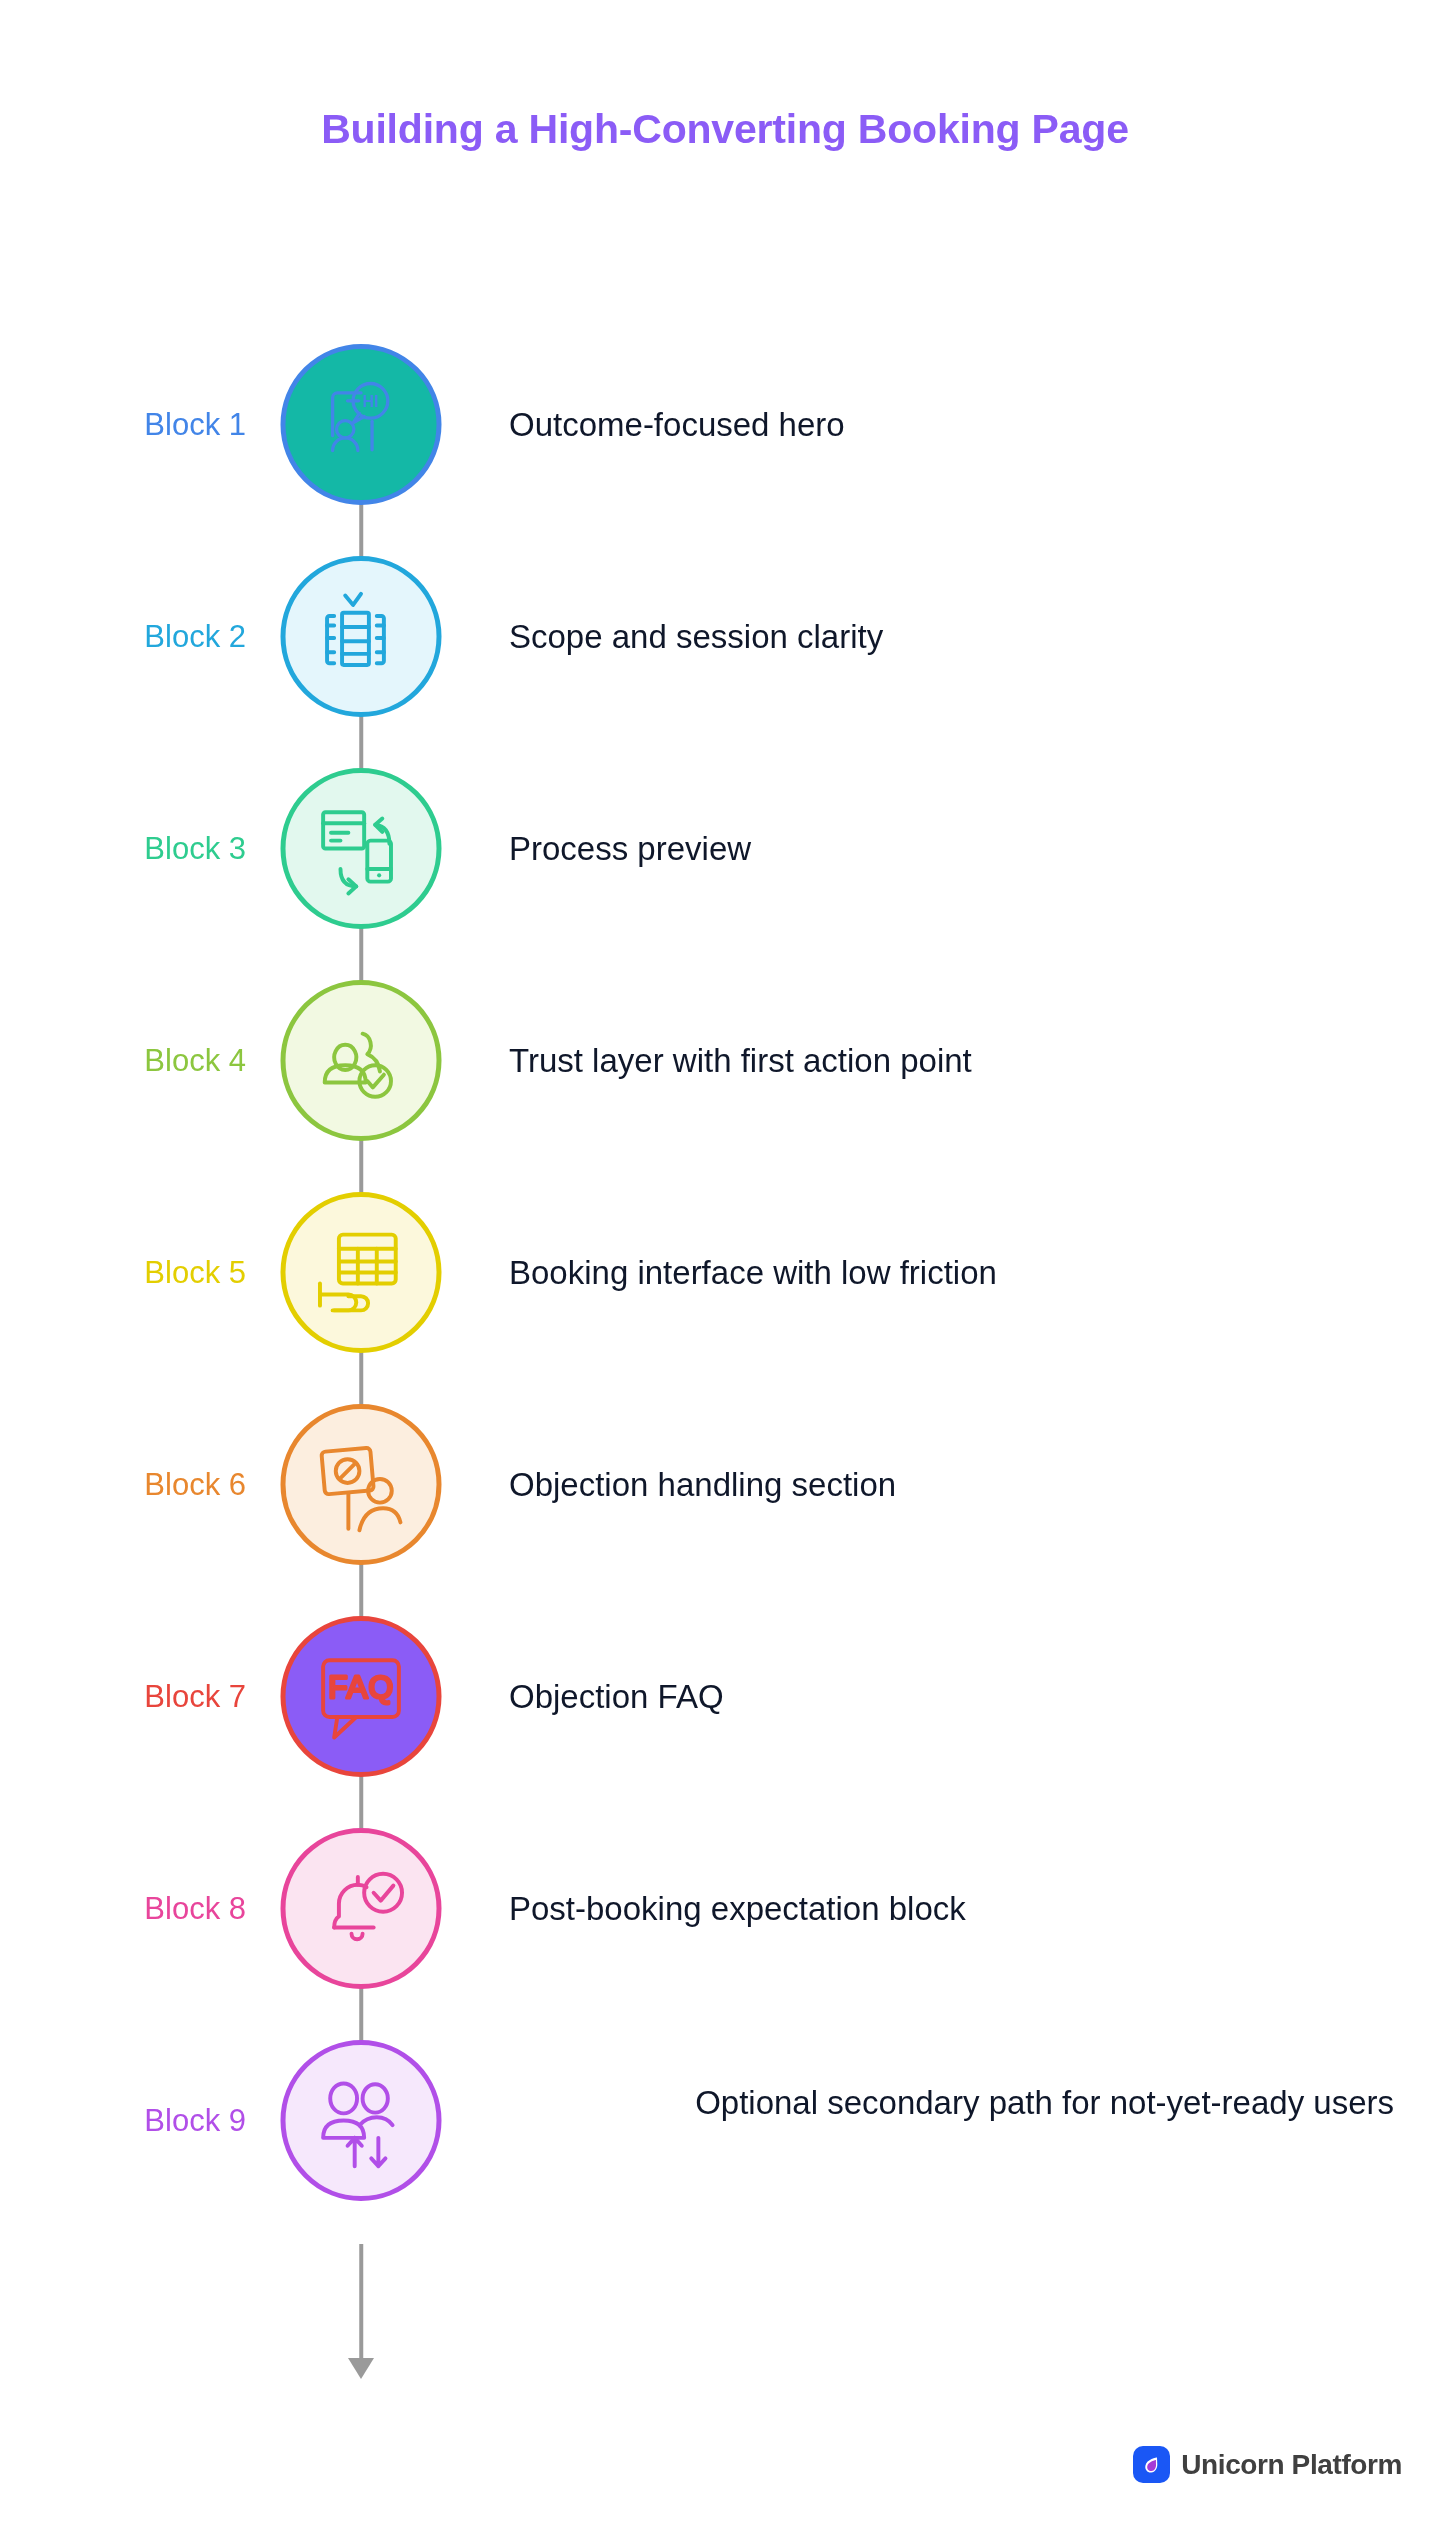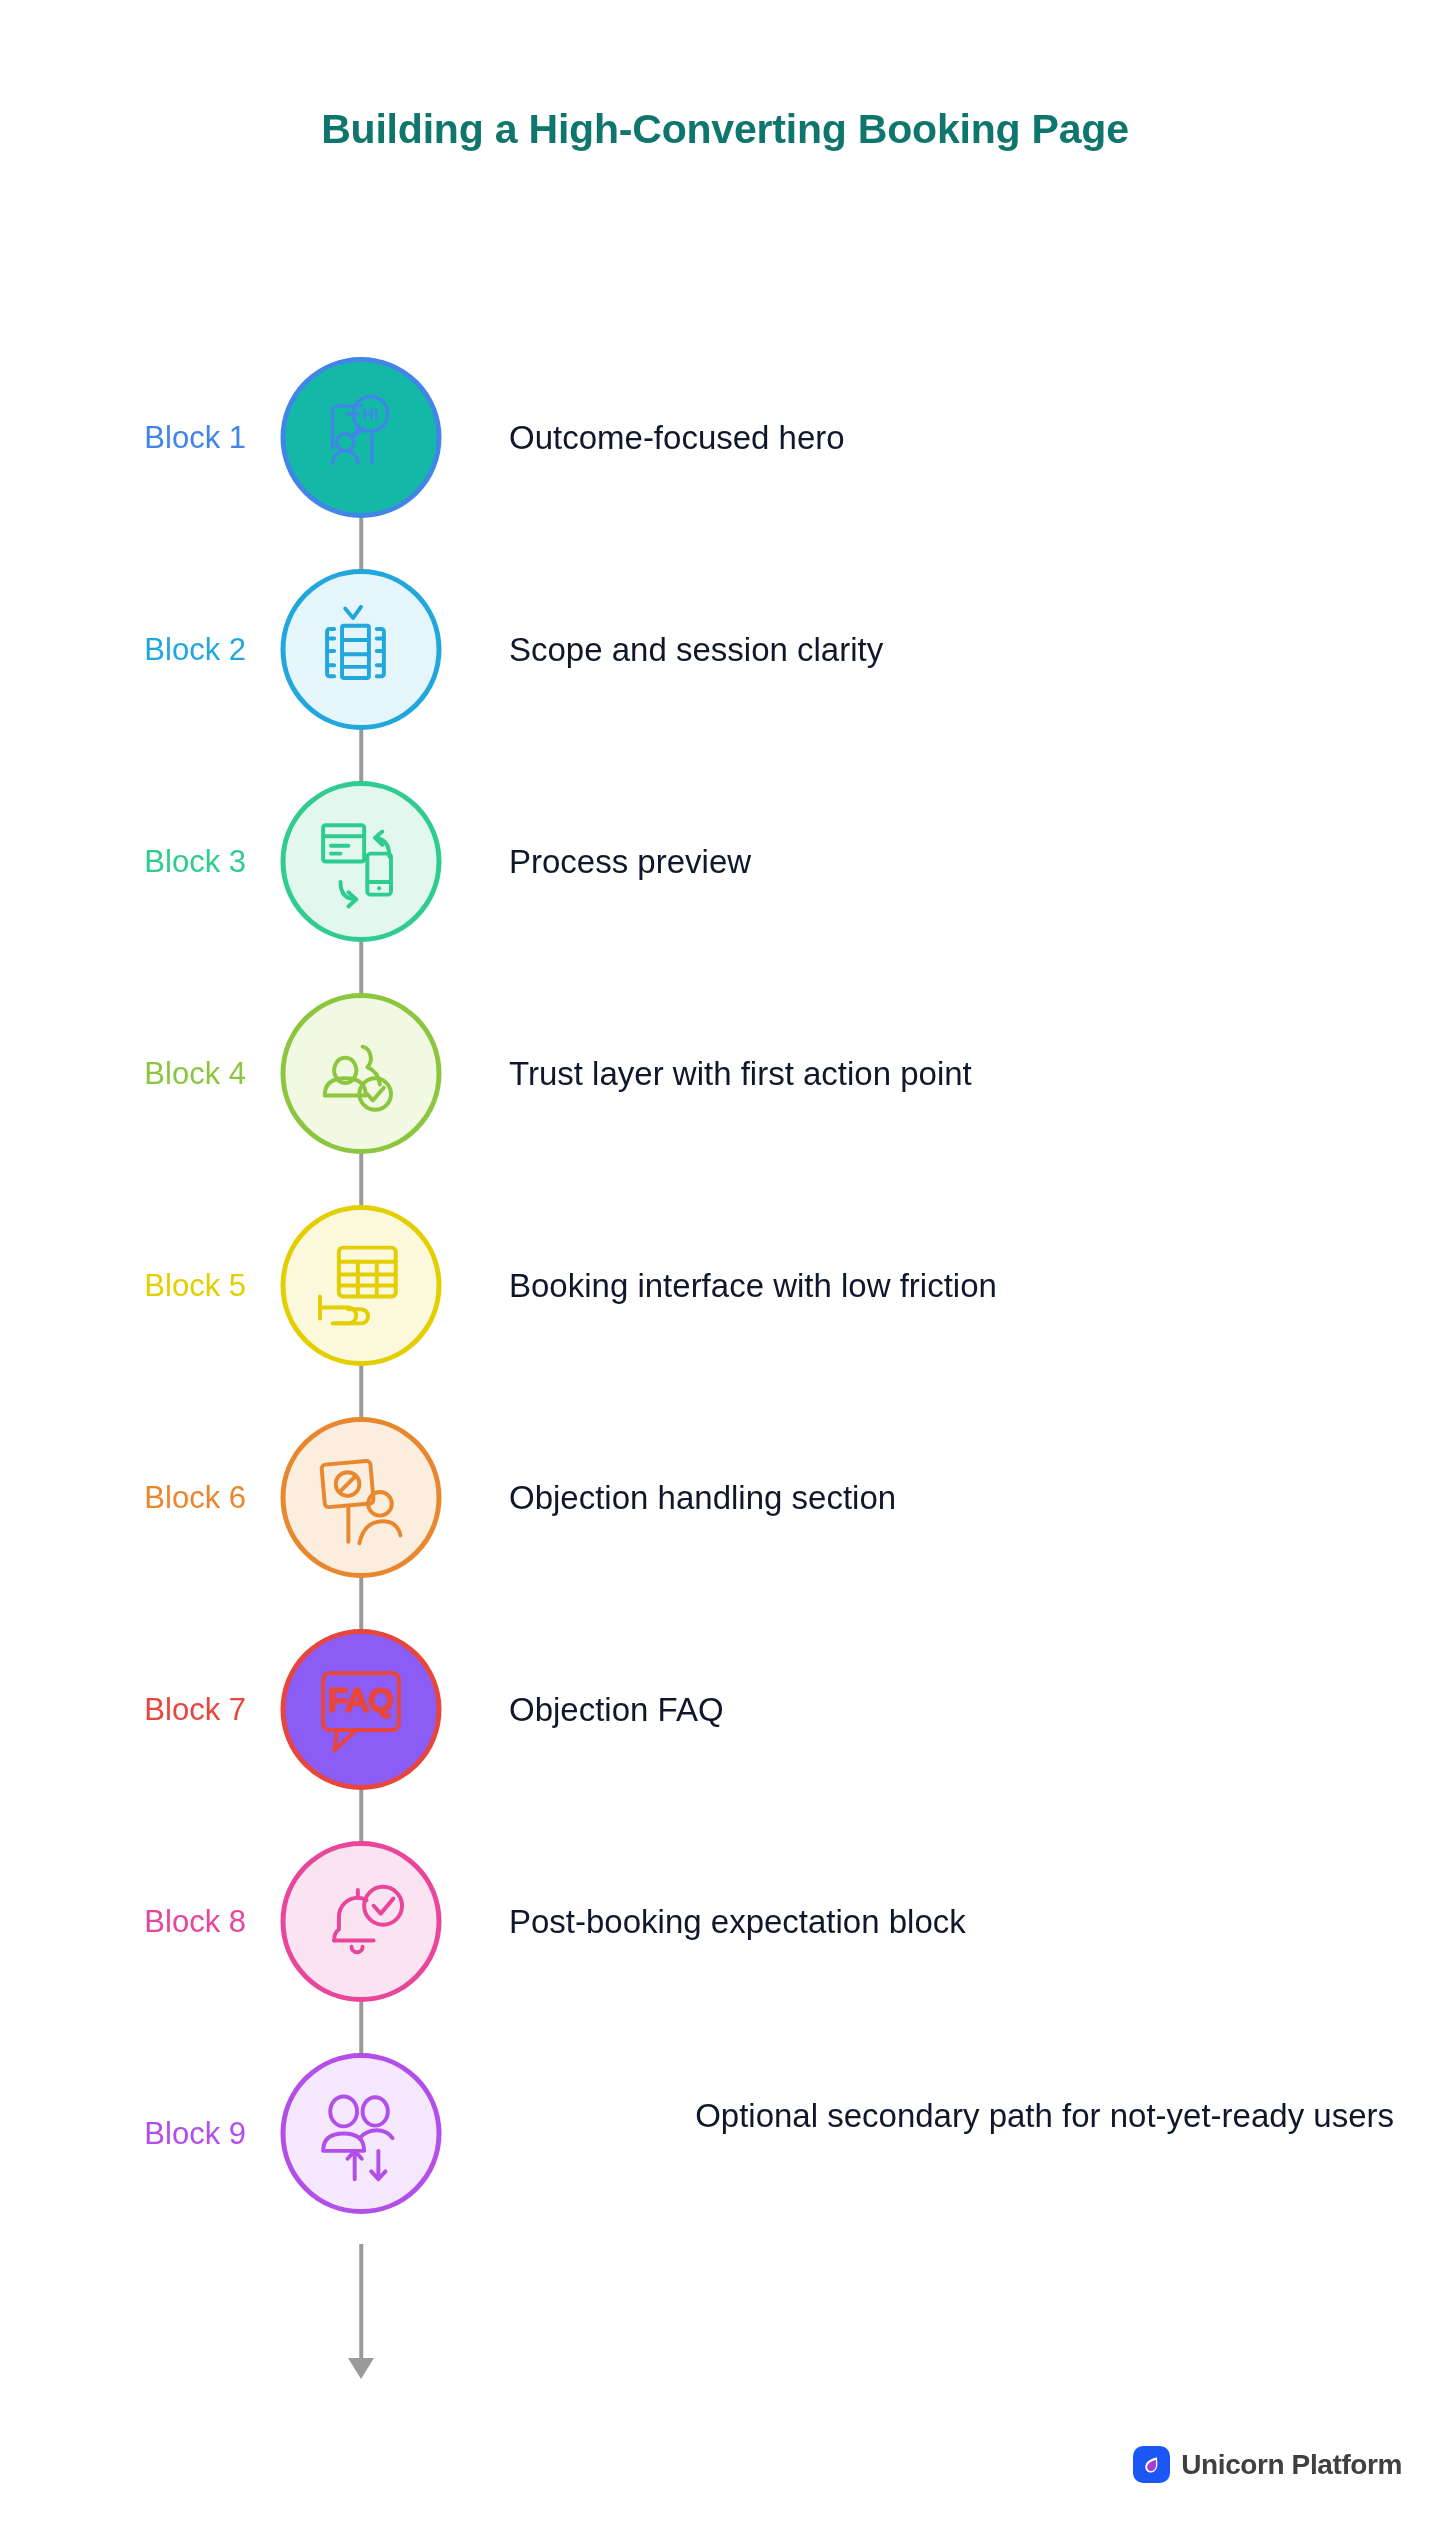--- a/index.html
+++ b/index.html
@@ -19,28 +19,28 @@
 
   
   .title {
     position: absolute;
     top: 106px;
     left: 0;
     width: 1450px;
     text-align: center;
     font-size: 41px;
     font-weight: bold;
-    color: #0f766e;
+    color: #8b5cf6;
     letter-spacing: -0.2px;
   }
 
   
   .flow {
     position: absolute;
-    top: 331px;
+    top: 318px;
     left: 0;
     width: 1450px;
   }
   .row {
     position: relative;
     height: 212px;
   }
   .connector {
     position: absolute;
     left: 361px;

